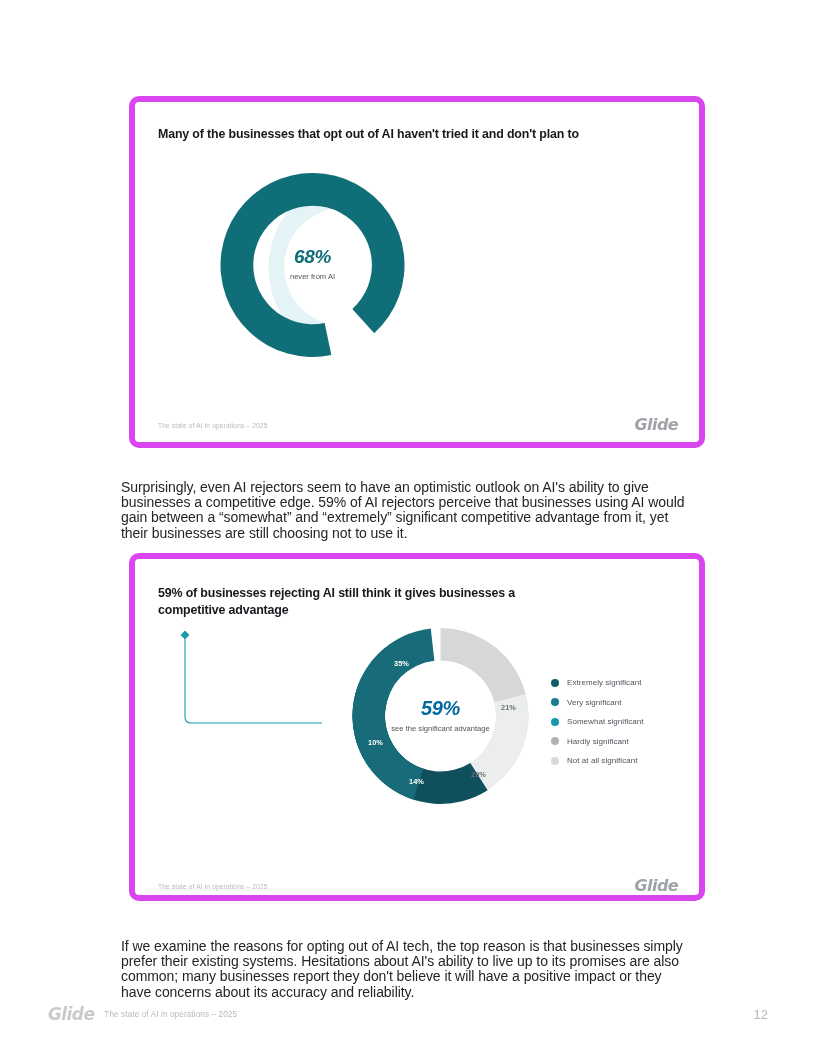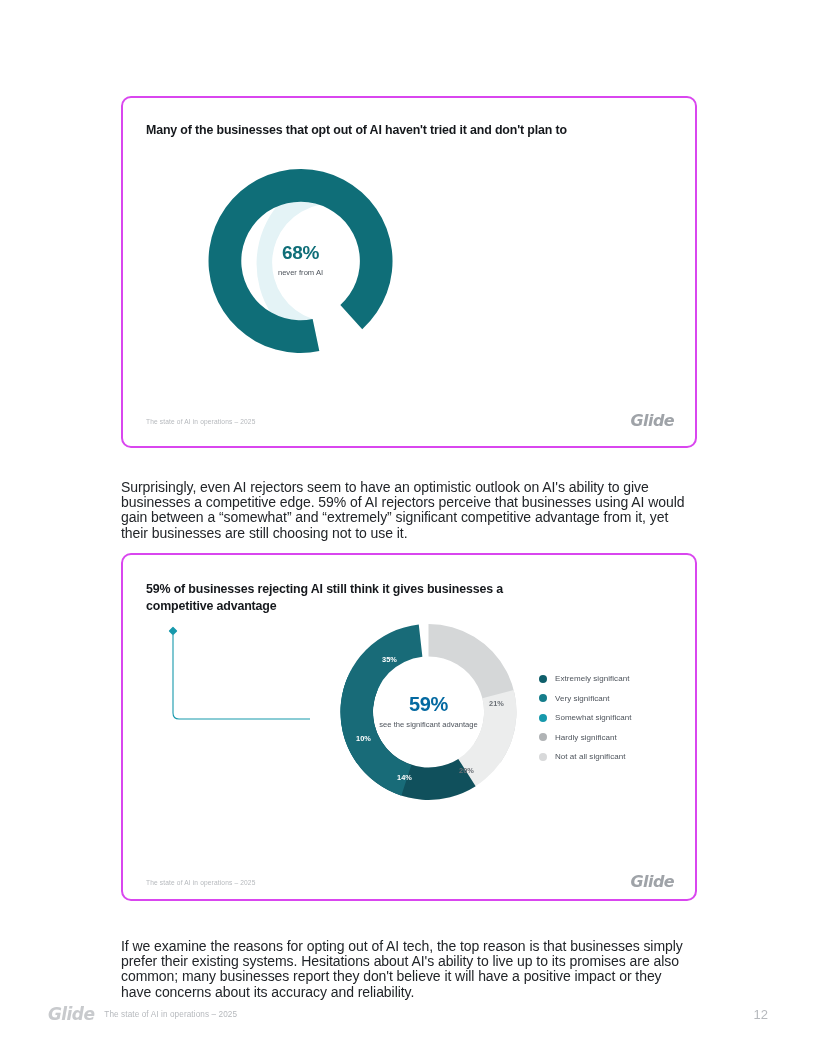--- a/index.html
+++ b/index.html
@@ -15,22 +15,23 @@
     width: 816px;
     height: 1056px;
     background: #ffffff;
     overflow: hidden;
   }
 
   
   .card {
     position: absolute;
     background: #ffffff;
-    border: 2px solid #d946ef;
+    border: 6px solid #d946ef;
     border-radius: 10px;
+    margin-left: 8px;
   }
   #card-top    { left: 121px; top: 96px;  width: 576px; height: 352px; }
   #card-bottom { left: 121px; top: 553px; width: 576px; height: 348px; }
 
   .card-title {
     position: absolute;
     left: 23px;
     font-size: 12.4px;
     font-weight: bold;
     color: #15181c;
@@ -86,20 +87,21 @@
     flex-direction: column;
     align-items: center;
     justify-content: center;
     pointer-events: none;
   }
   .donut-pct {
     font-size: 19px;
     font-weight: bold;
     letter-spacing: -0.3px;
     line-height: 1;
+    font-style: italic;
   }
   .donut-sub {
     margin-top: 6px;
     font-size: 7.6px;
     color: #4e545c;
     text-align: center;
     line-height: 10.5px;
     max-width: 110px;
   }
 

